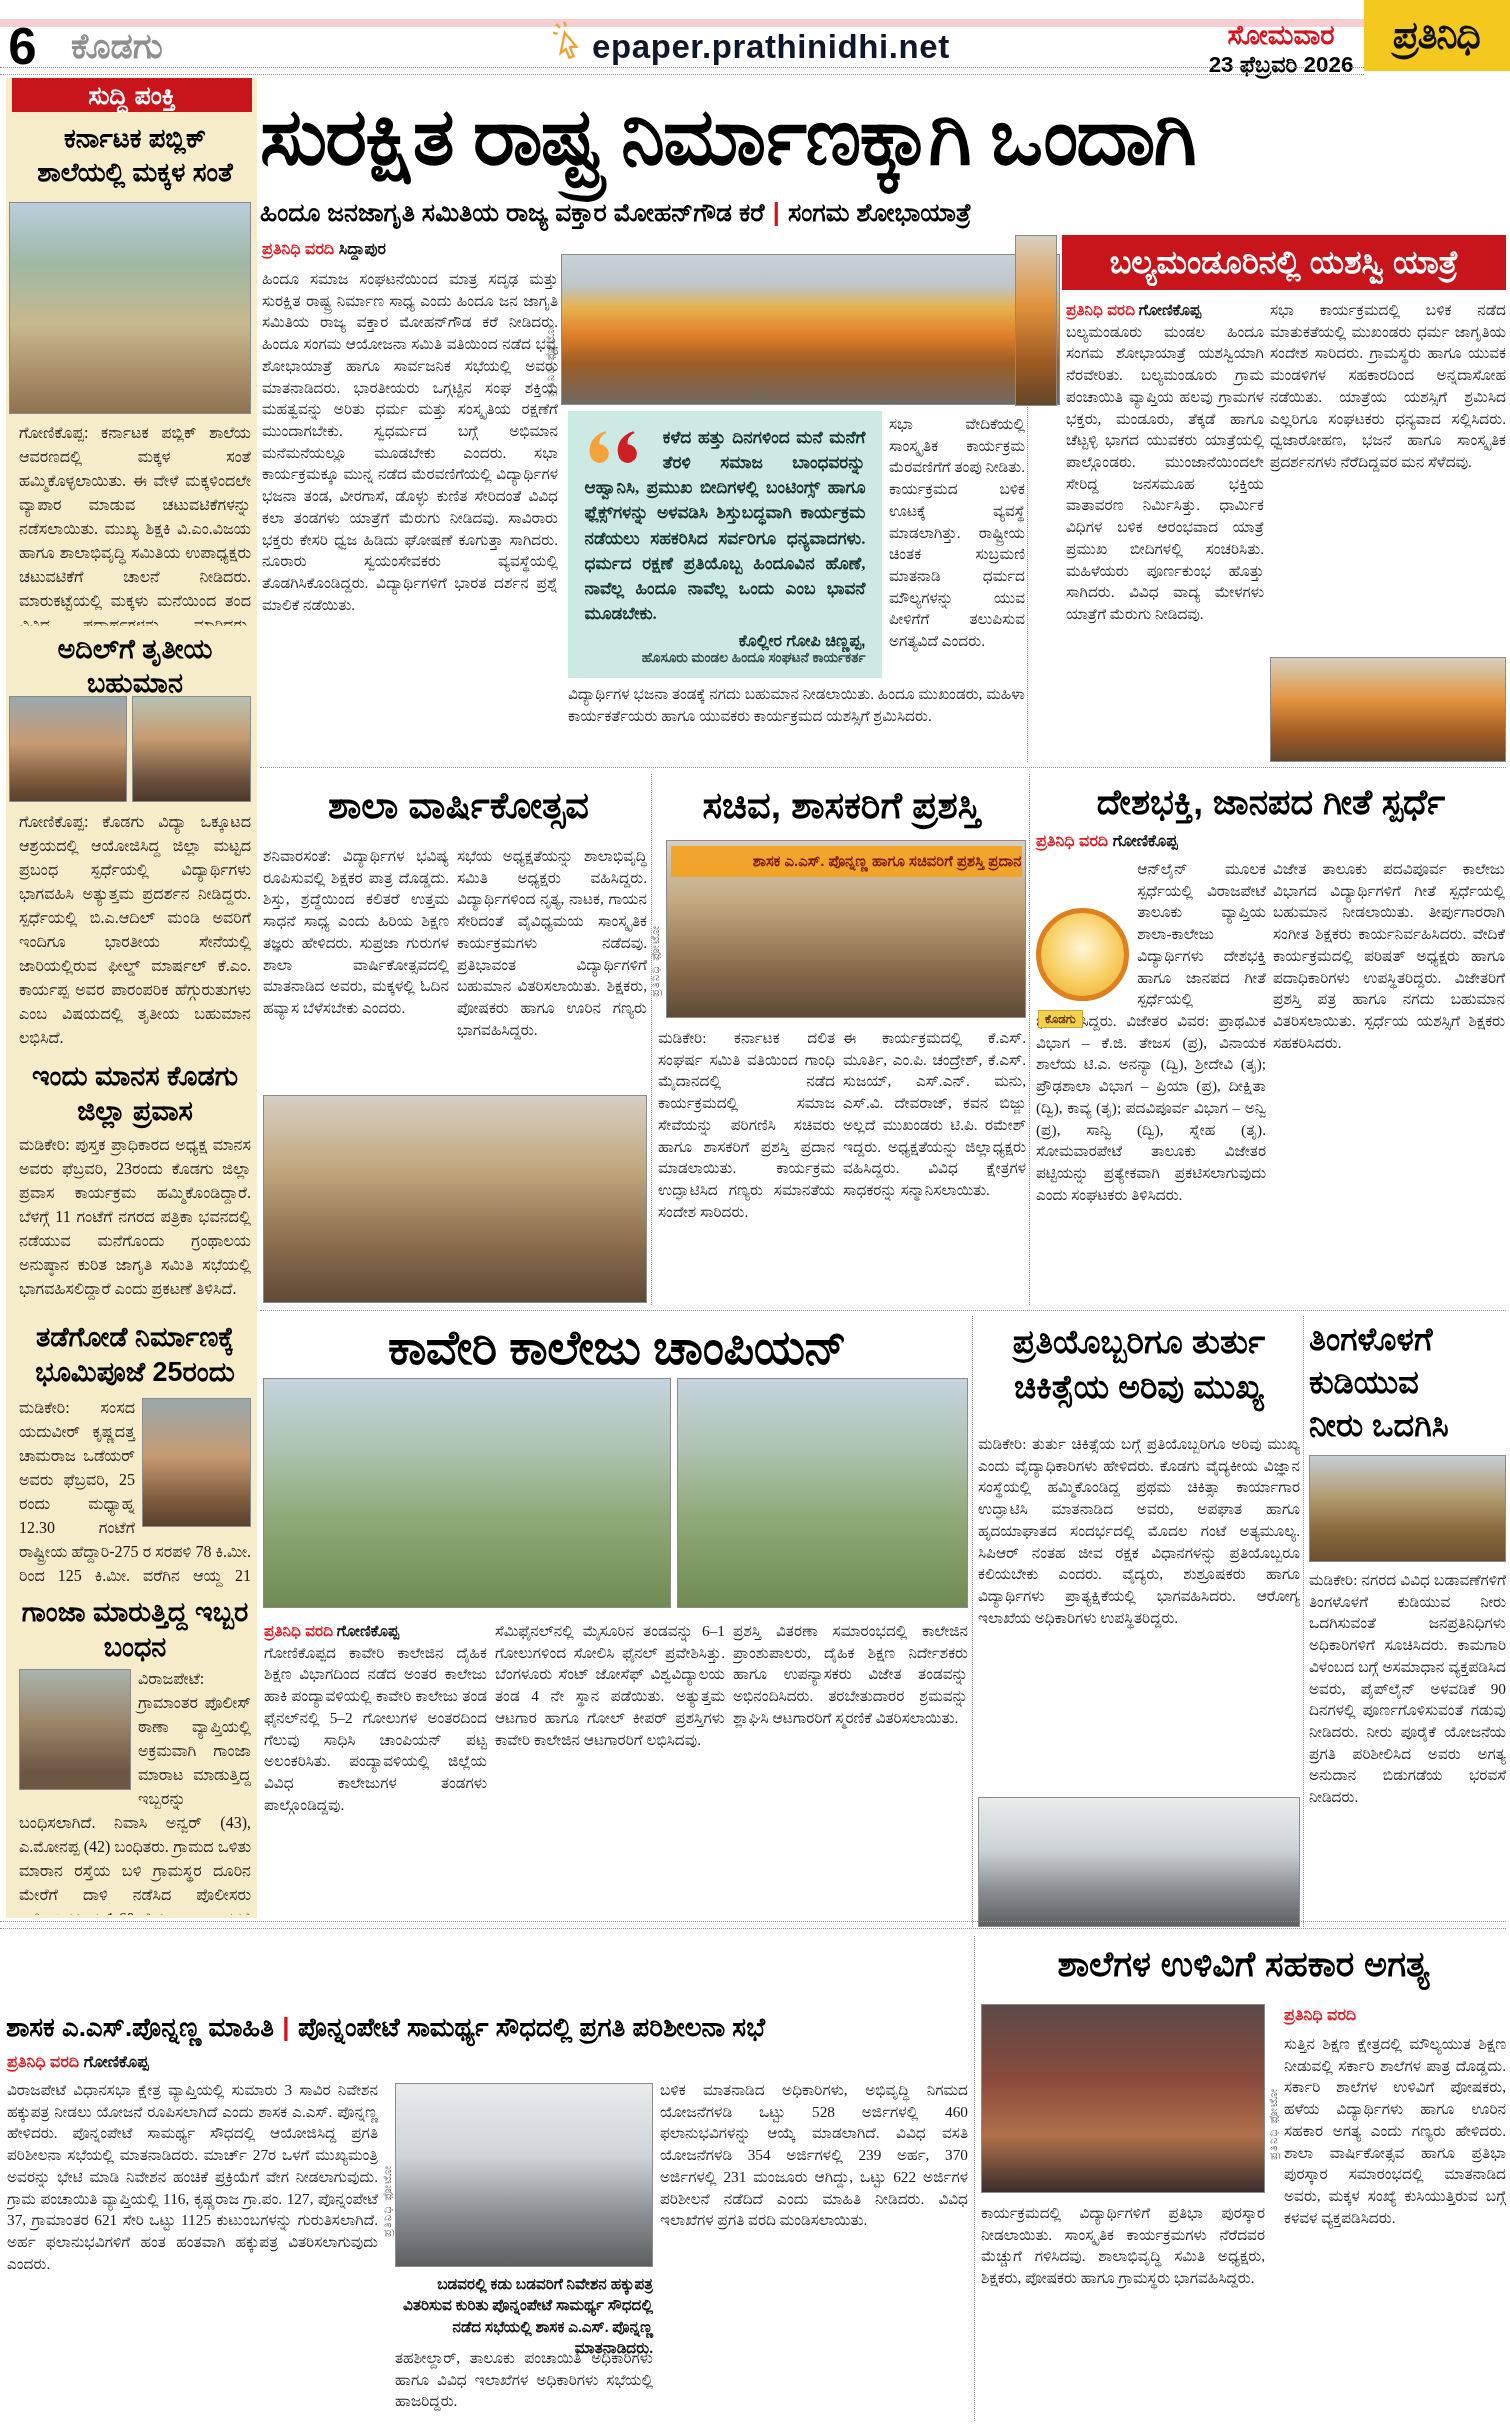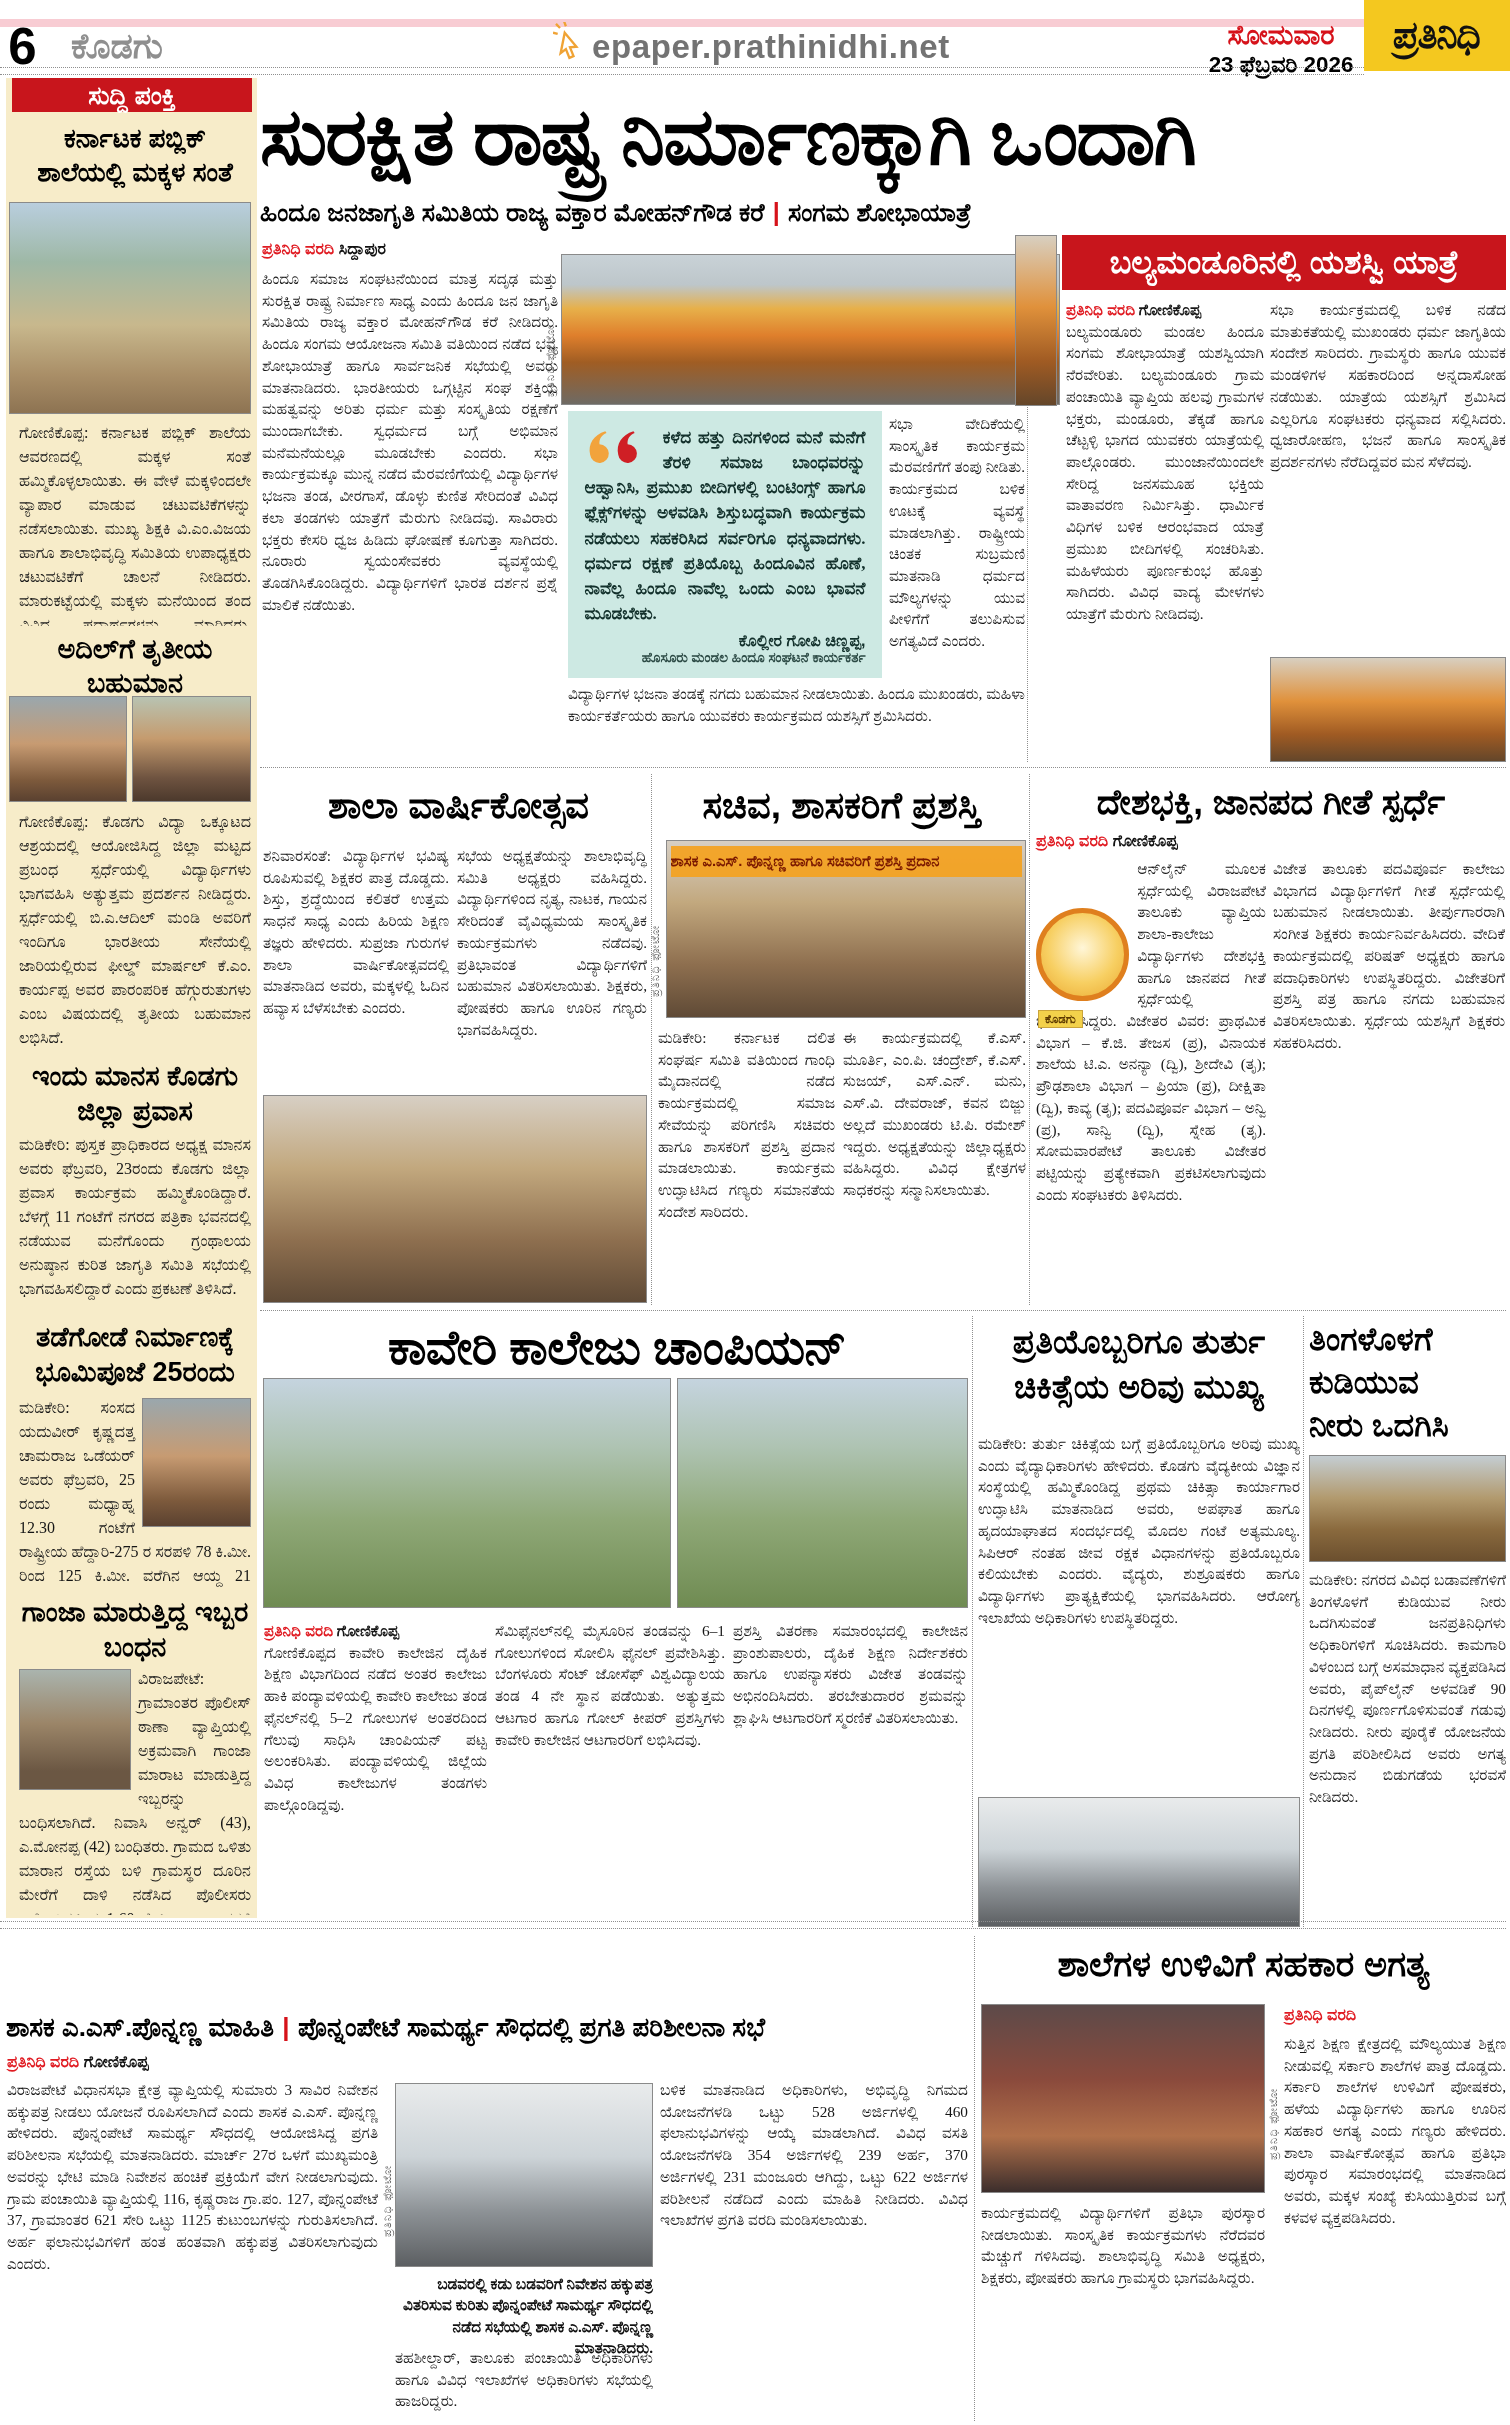--- a/index.html
+++ b/index.html
@@ -12,21 +12,21 @@
   .hl{position:absolute;font-weight:800;color:#000;font-family:"Liberation Sans",sans-serif}
   .center{text-align:center}
   .byline{position:absolute;font-size:16px;font-weight:700;white-space:nowrap}
   .bl-red{color:#e01b22}
   .bl-place{color:#111}
   .pipe{color:#d6121a;font-weight:800;padding:0 8.3px}
   .vcredit{position:absolute;writing-mode:vertical-rl;transform:rotate(180deg);font-size:11.2px;color:#666;letter-spacing:1.2px;white-space:nowrap}
   .dot-h{position:absolute;border-top:1.8px dotted #8f8f8f}
   .dot-v{position:absolute;border-left:1.8px dotted #8f8f8f}
   .redband{position:absolute;background:#c8151c;color:#fff;font-weight:800;text-align:center}
-  .capband{position:absolute;left:3.5px;right:3.5px;top:4.7px;height:31px;background:rgba(244,162,32,.92);color:#7a1800;font-weight:700;font-size:14.8px;line-height:31px;text-align:left;overflow:hidden;white-space:nowrap}
+  .capband{position:absolute;left:3.5px;right:3.5px;top:4.7px;height:31px;background:rgba(244,162,32,.92);color:#7a1800;font-weight:700;font-size:14.8px;line-height:31px;text-align:right;overflow:hidden;white-space:nowrap}
   .caption{position:absolute;font-family:"Liberation Serif",serif;font-weight:700;font-size:15.3px;line-height:1.4;text-align:right;color:#111}
   
   .ph-fair{background:linear-gradient(180deg,#b9cede 0%,#9eb8a6 28%,#c8b88d 58%,#a98e67 82%,#8d7352 100%)}
   .ph-procession{background:linear-gradient(180deg,#c9d2d7 0%,#bdc6ca 20%,#e7b04a 36%,#df7f2c 54%,#a05d23 72%,#6e6a64 100%)}
   .ph-crowd{background:linear-gradient(180deg,#d8cfc0 0%,#e0913b 42%,#a05b23 74%,#64462a 100%)}
   .ph-portrait{background:linear-gradient(180deg,#9aa7ad 0%,#c79b72 45%,#7d5a3c 80%,#5a4130 100%)}
   .ph-portrait2{background:linear-gradient(180deg,#b8c3b2 0%,#c59b6e 40%,#6e5340 78%,#4c392c 100%)}
   .ph-award{background:linear-gradient(180deg,#d7cfc4 0%,#c2a87e 35%,#8e6f4f 70%,#5f4a36 100%)}
   .ph-team{background:linear-gradient(180deg,#c5d4df 0%,#aec3b2 30%,#8fa877 62%,#6f8b52 100%)}
   .ph-meet{background:linear-gradient(180deg,#e9ebec 0%,#cdd4d8 40%,#8d9296 70%,#5c5f62 100%)}
@@ -48,21 +48,21 @@
     <span class="abs" style="left:553px;top:22.4px;width:34px;height:39px">
       <svg width="34" height="39" viewBox="0 0 58 66">
           <g stroke="#f0a335" stroke-width="4" fill="none">
             <path d="M20 18 L40 42 L29 43 L35 58 L28 61 L22 46 L13 53 Z"></path>
             <path d="M12 10 L5 3"></path>
             <path d="M22 7 L19 -1"></path>
             <path d="M8 20 L0 18"></path>
           </g>
         </svg>
     </span>
-    <div class="abs" style="left:592px;top:28px;font-size:33px;font-weight:700;color:#737373;letter-spacing:0.6px">epaper.prathinidhi.net</div>
+    <div class="abs" style="left:592px;top:28px;font-size:33px;font-weight:700;color:#0f172a;letter-spacing:0.6px">epaper.prathinidhi.net</div>
     <div class="abs" style="left:1198px;top:20px;width:166px;text-align:center;color:#d6121a;font-size:27px;font-weight:800">ಸೋಮವಾರ</div>
     <div class="abs" style="left:1198px;top:52px;width:166px;text-align:center;color:#000;font-size:22.4px;font-weight:800">23 ಫೆಬ್ರವರಿ 2026</div>
     <div class="abs" style="left:1364px;top:0;width:146px;height:71px;background:#f4c81f;display:flex;align-items:center;justify-content:center">
       <span style="font-size:38px;font-weight:900;color:#111;transform:skewX(-4deg);letter-spacing:-1.2px">ಪ್ರತಿನಿಧಿ</span>
     </div>
     <div class="dot-h" style="left:0;top:67px;width:1364px;border-top-width:1.2px"></div>
     <div class="dot-h" style="left:0;top:74px;width:1364px;border-top-width:1.2px"></div>
   </div>
 
   <div class="abs" style="left:6px;top:78px;width:251px;height:1840px;background:#f7ecc9">

